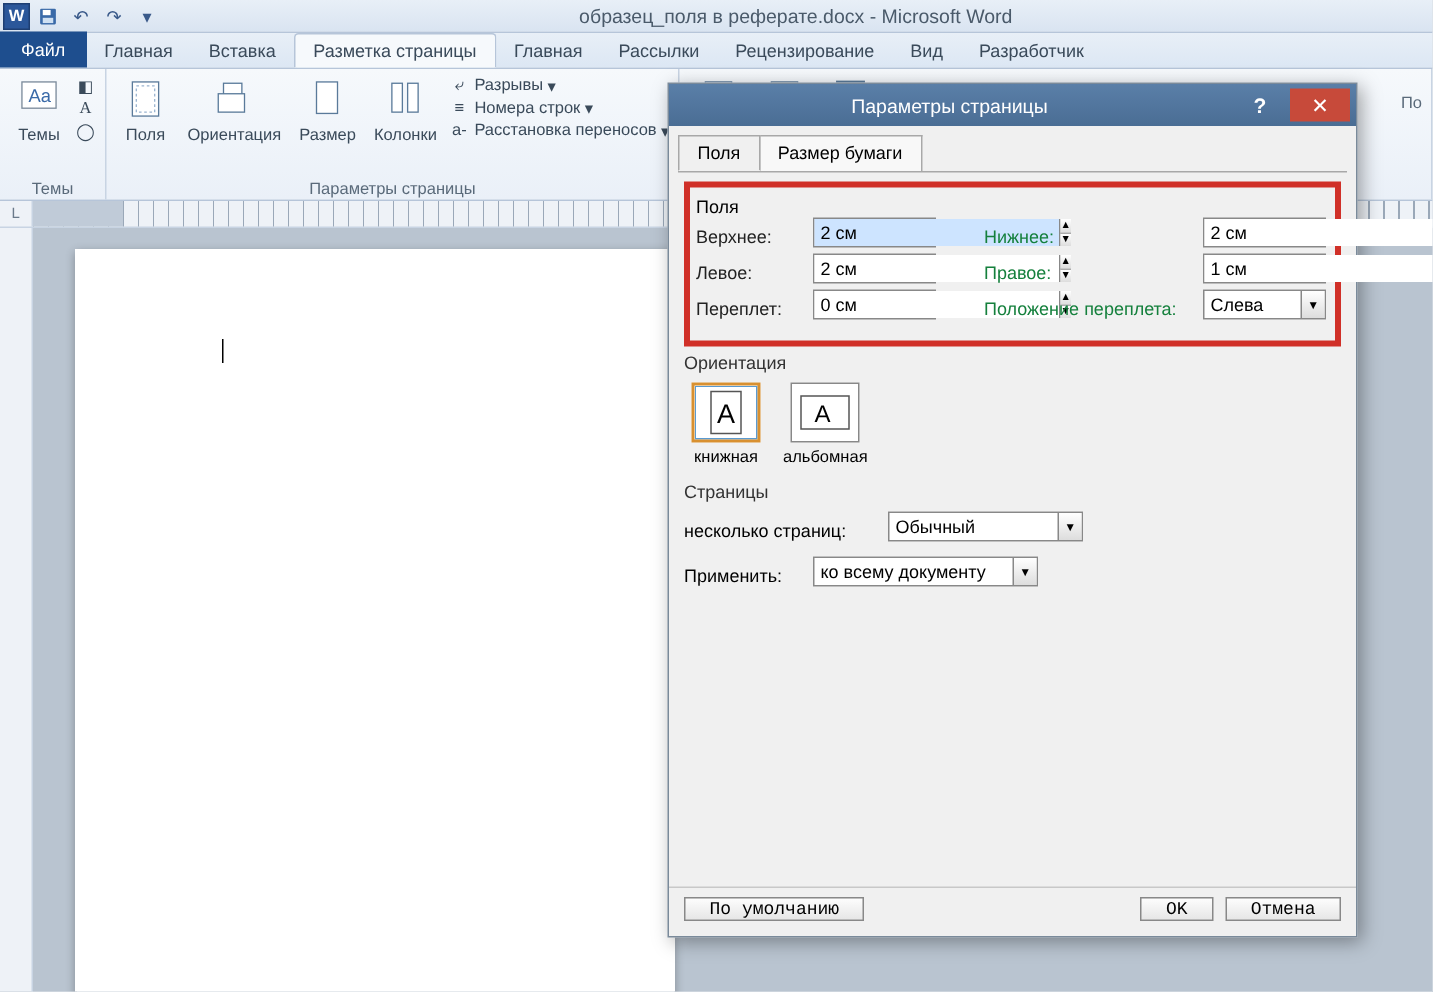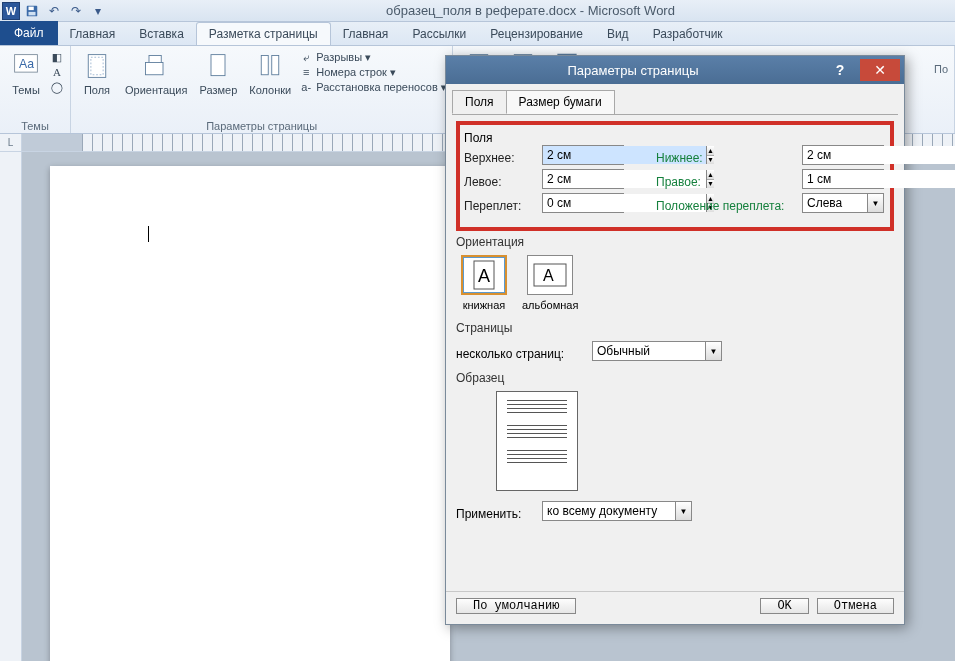--- a/index.html
+++ b/index.html
@@ -345,39 +345,20 @@
       <div class="flegend">Страницы</div>
       <div class="frow">
         <div style="width:130px;font-size:12px">несколько страниц:</div>
         <div class="combo" style="width:130px">
             <div class="ctext">Обычный</div>
             <div class="cbtn">▼</div>
           </div>
       </div>
     </div>
 
-    <div class="fsection preview">
-      <div class="flegend">Образец</div>
-      <div class="pvbox" style="margin-left:40px">
-        <div class="ln"></div>
-          <div class="ln"></div>
-          <div class="ln"></div>
-          <div class="ln"></div>
-        <div class="sp"></div>
-        <div class="ln"></div>
-          <div class="ln"></div>
-          <div class="ln"></div>
-          <div class="ln"></div>
-        <div class="sp"></div>
-        <div class="ln"></div>
-          <div class="ln"></div>
-          <div class="ln"></div>
-          <div class="ln"></div>
-      </div>
-    </div>
 
     <div class="frow" style="margin-top:2px">
       <div style="width:80px;font-size:12px">Применить:</div>
       <div class="combo" style="width:150px">
           <div class="ctext">ко всему документу</div>
           <div class="cbtn">▼</div>
         </div>
     </div>
   </div>
 

